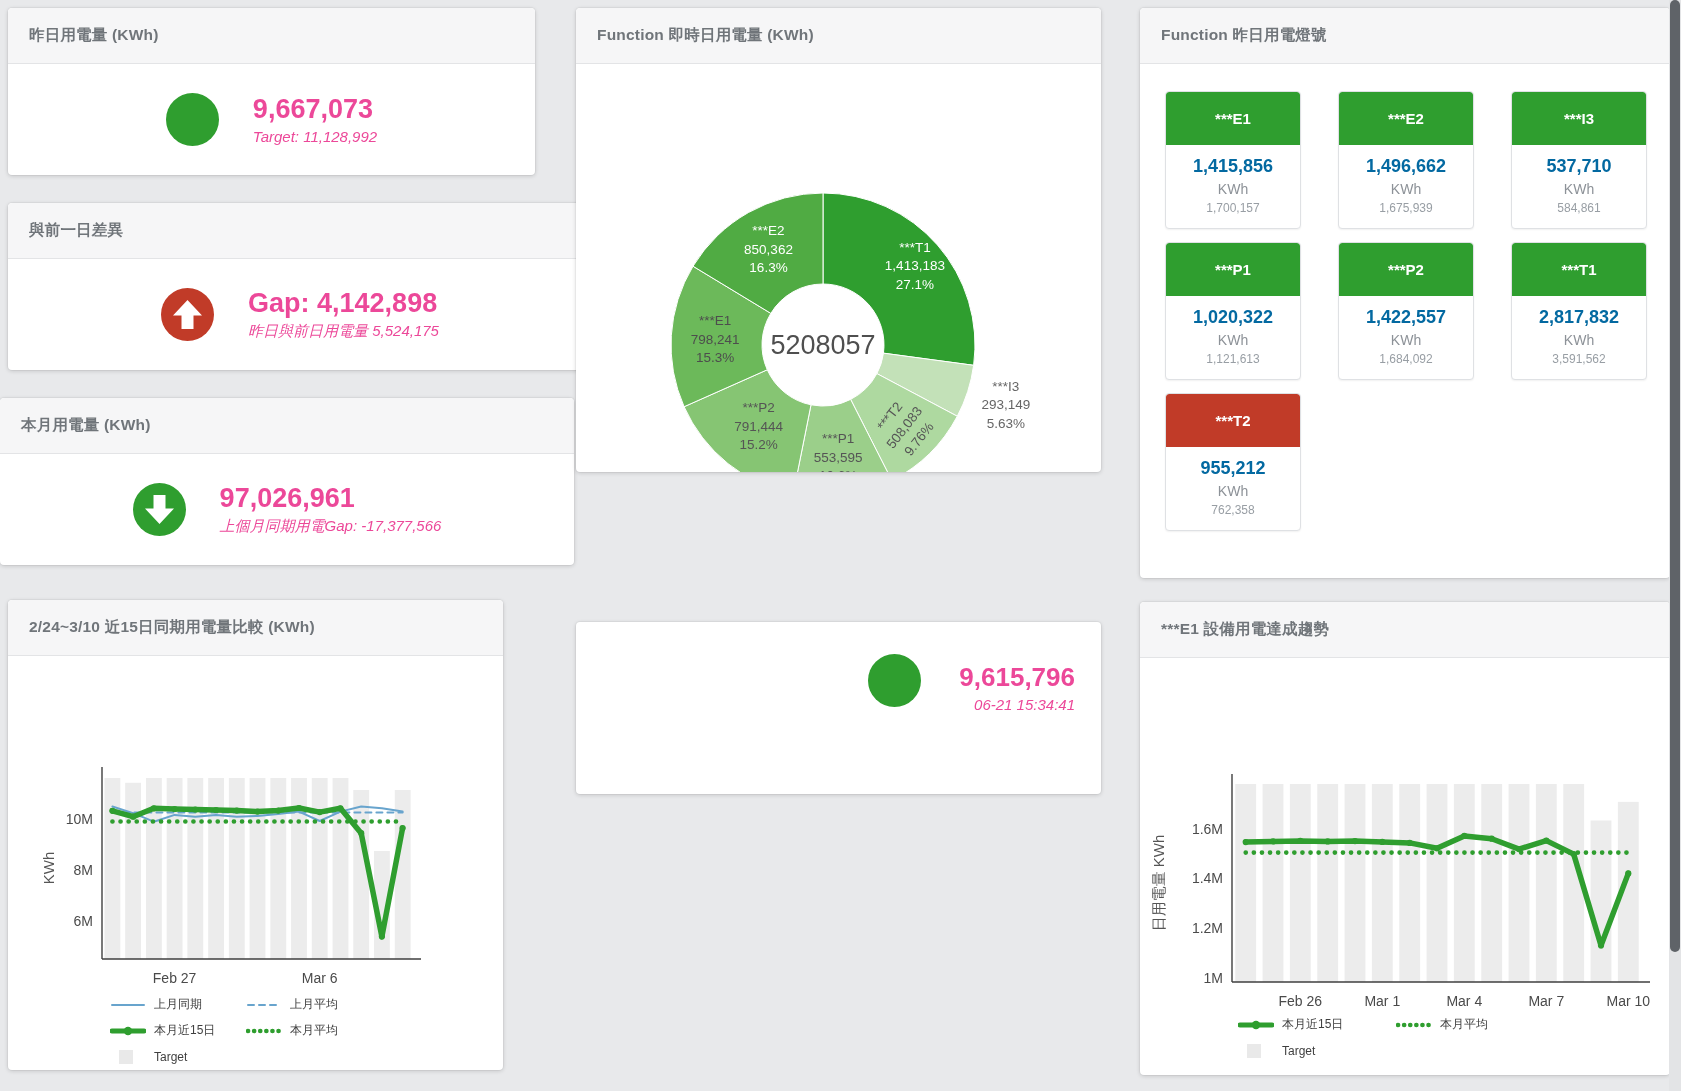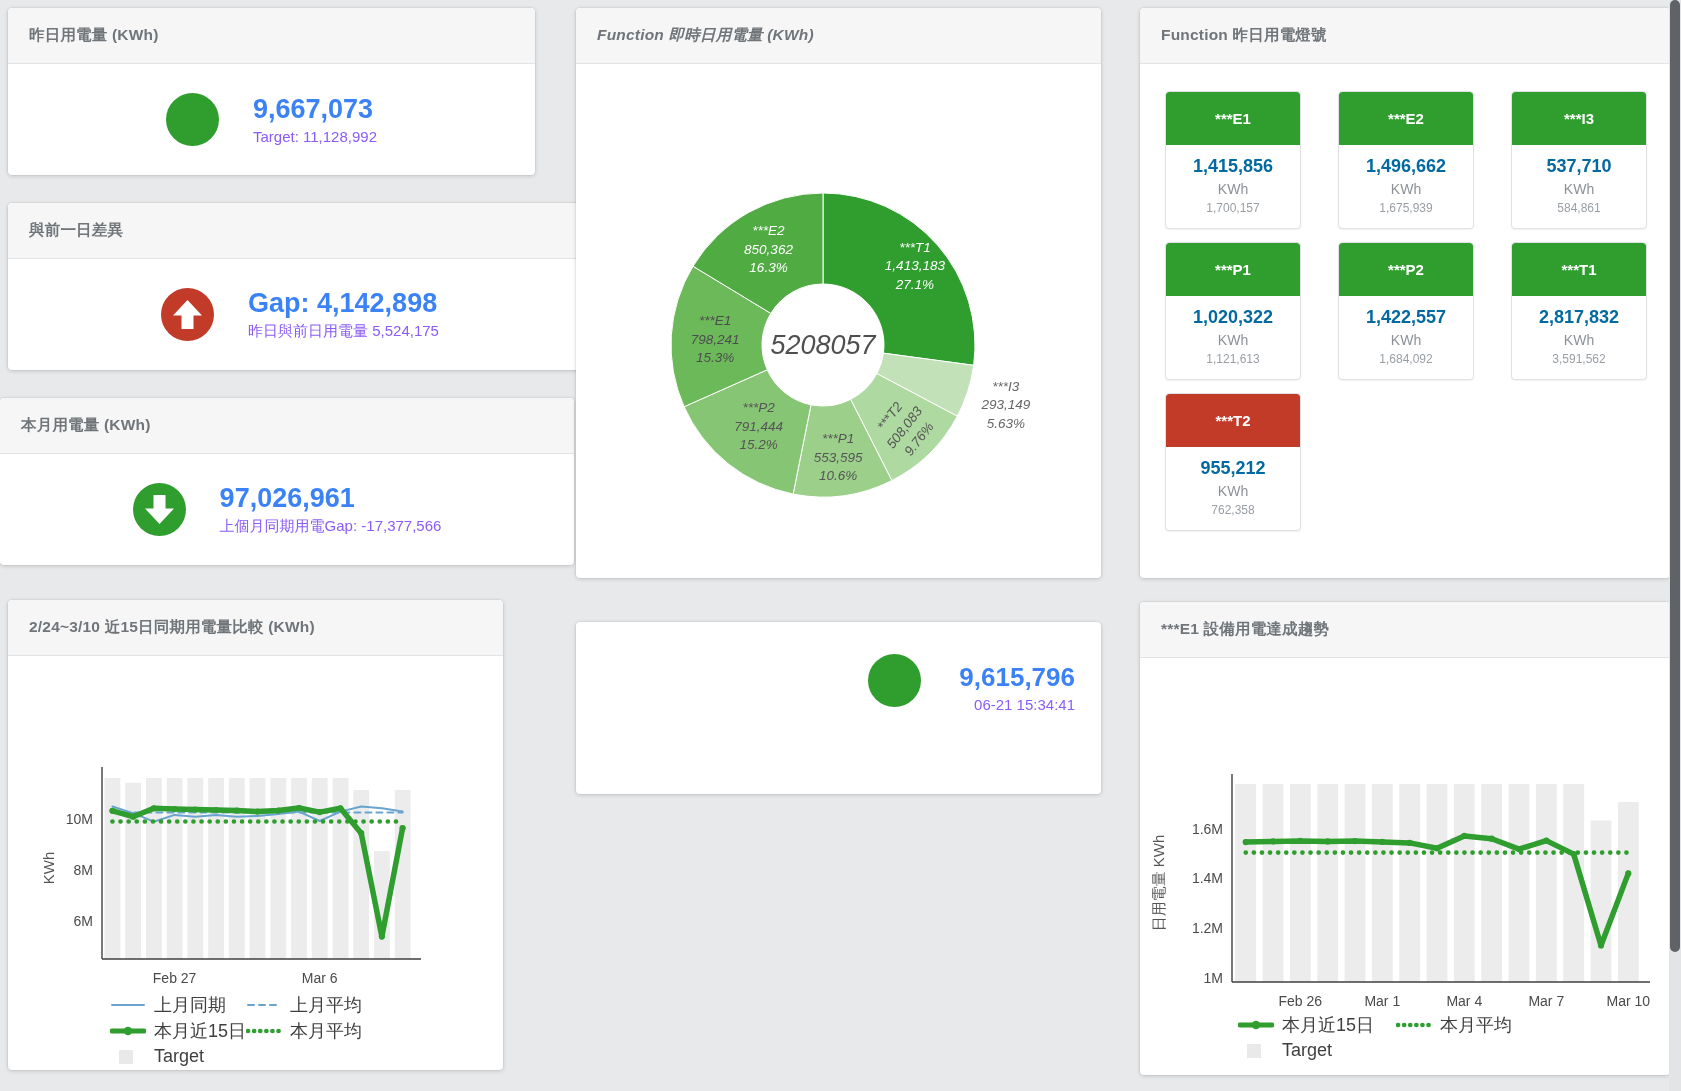--- a/index.html
+++ b/index.html
@@ -20,22 +20,22 @@
     border-radius:4px 4px 0 0;
   }
   .card-title{font-size:15.5px;font-weight:700;color:#70757a;letter-spacing:.2px;white-space:nowrap;}
   .card-body{position:relative;}
 
   
   .stat-body{
     height:111px;display:flex;align-items:center;justify-content:center;gap:34px;
   }
   .stat-text{display:flex;flex-direction:column;justify-content:center;}
-  .stat-value{font-size:27px;font-weight:700;color:#3b82f6;line-height:1.15;}
-  .stat-sub{font-size:15px;color:#8b5cf6;margin-top:3px;}
+  .stat-value{font-size:27px;font-weight:700;color:#ec4899;line-height:1.15;}
+  .stat-sub{font-size:15px;color:#ec4899;margin-top:3px;font-style:italic;}
   .estimate-body{height:116px;display:flex;align-items:center;justify-content:flex-end;gap:38px;padding-right:26px;}
   .estimate-body .stat-text{text-align:right;}
 
   
   .tiles-grid{
     display:grid;grid-template-columns:136px 136px 136px;
     column-gap:37px;row-gap:13px;padding:27px 0 0 25px;
   }
   .tile{
     border:1px solid #dfe1e4;border-radius:4px;background:#fff;
@@ -55,21 +55,21 @@
   svg text.tick{font-family:"Liberation Sans","DejaVu Sans",sans-serif;font-size:14px;fill:#4a4a4a;}
   svg text.axis-label{font-family:"Liberation Sans","DejaVu Sans",sans-serif;font-size:15px;fill:#555;}
   svg text.donut-label{font-family:"Liberation Sans","DejaVu Sans",sans-serif;font-size:13.5px;}
   svg text.donut-center{font-family:"Liberation Sans","DejaVu Sans",sans-serif;font-size:27px;fill:#4f4f4f;}
 
   
   .legend{position:absolute;display:grid;row-gap:5px;}
   .legend.cols-2a{grid-template-columns:136px auto;}
   .legend.cols-2b{grid-template-columns:158px auto;}
   .leg-item{display:flex;align-items:center;gap:8px;height:21px;cursor:pointer;}
-  .leg-label{font-size:18px;color:#3f3f3f;white-space:nowrap;}
+  .leg-label{font-size:12px;color:#3f3f3f;white-space:nowrap;}
 
   
   .scrollbar{position:absolute;top:0;right:0;width:12px;height:1091px;background:#e3e4e6;}
   .scrollbar-thumb{position:absolute;top:0;left:1px;width:10px;height:952px;background:#5f6368;border-radius:5px;}
 </style>
 </head>
 <body>
 
 <div class="page">
 
@@ -198,21 +198,21 @@
           <span class="leg-item">
             <svg width="36" height="15">
               <rect x="9" y="1" width="14" height="14" fill="#e9e9e9"></rect>
             </svg>
             <span class="leg-label">Target</span>
           </span>
         </div>
     </div>
   </div>
 
-  <div class="card" style="left:576px;top:8px;width:525px;height:570px;font-style:italic;">
+  <div class="card" style="left:576px;top:8px;width:525px;height:464px;">
     <div class="card-header">
       <span class="card-title">Function 即時日用電量 (KWh)</span>
     </div>
     <div class="card-body" style="height:514px;">
       <div id="donut-chart"><svg width="525" height="505">
             <path d="M 247.00 129.00 A 152 152 0 0 1 397.63 301.32 L 307.45 289.16 A 61 61 0 0 0 247.00 220.00 Z" fill="#2f9e2f" stroke="#ffffff" stroke-width="1"></path>
             <path d="M 397.63 301.32 A 152 152 0 0 1 381.27 352.24 L 300.89 309.59 A 61 61 0 0 0 307.45 289.16 Z" fill="#c3e1b8" stroke="#ffffff" stroke-width="1"></path>
             <path d="M 381.27 352.24 A 152 152 0 0 1 315.84 416.52 L 274.63 335.38 A 61 61 0 0 0 300.89 309.59 Z" fill="#aed9a0" stroke="#ffffff" stroke-width="1"></path>
             <path d="M 315.84 416.52 A 152 152 0 0 1 217.13 430.04 L 235.01 340.81 A 61 61 0 0 0 274.63 335.38 Z" fill="#9bcf8a" stroke="#ffffff" stroke-width="1"></path>
             <path d="M 217.13 430.04 A 152 152 0 0 1 108.10 342.72 L 191.26 305.77 A 61 61 0 0 0 235.01 340.81 Z" fill="#86c573" stroke="#ffffff" stroke-width="1"></path>

